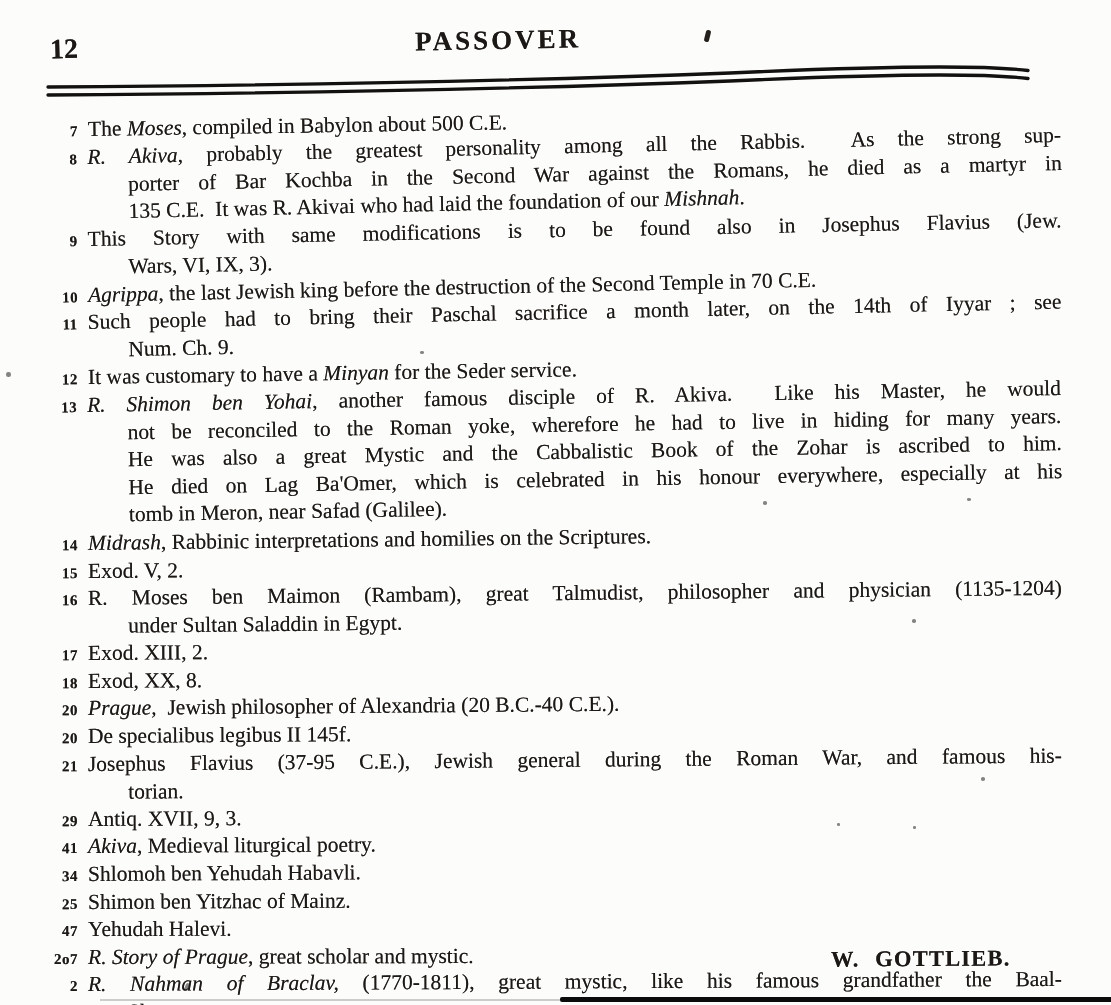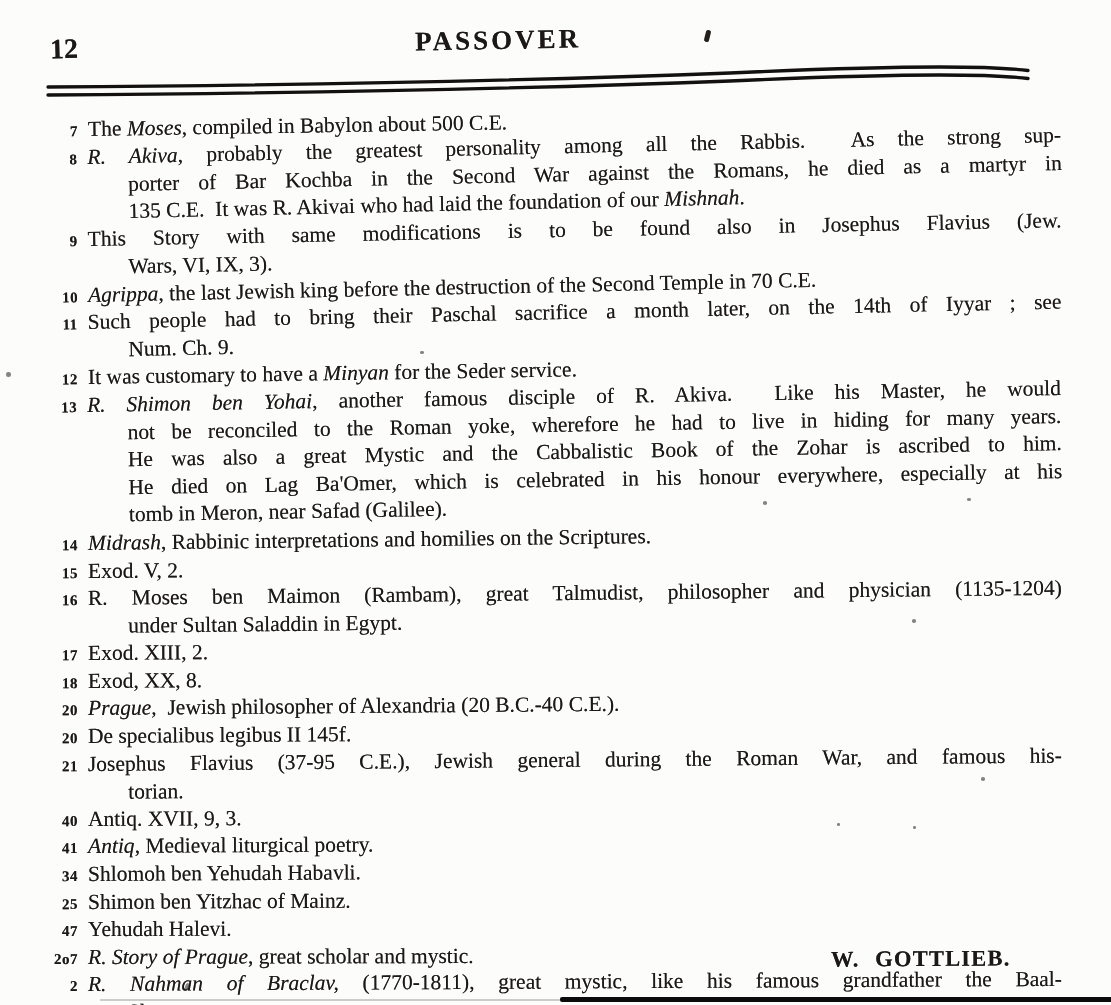--- a/index.html
+++ b/index.html
@@ -209,29 +209,29 @@
         </div>
       </div>
       <div class="fn" style="transform: rotate(-0.5deg);">
         <span class="fnum">21</span>
         <div>
           <div class="line j">Josephus Flavius (37-95 C.E.), Jewish general during the Roman War, and famous his-</div>
           <div class="line cont">torian.</div>
         </div>
       </div>
       <div class="fn" style="transform: rotate(-0.3deg);">
-        <span class="fnum">40</span>
+        <span class="fnum">29</span>
         <div>
           <div class="line">Antiq. XVII, 9, 3.</div>
         </div>
       </div>
       <div class="fn" style="transform: rotate(-0.3deg);">
         <span class="fnum">41</span>
         <div>
-          <div class="line"><i>Antiq</i>, Medieval liturgical poetry.</div>
+          <div class="line"><i>Akiva</i>, Medieval liturgical poetry.</div>
         </div>
       </div>
       <div class="fn" style="transform: rotate(-0.35deg);">
         <span class="fnum">34</span>
         <div>
           <div class="line">Shlomoh ben Yehudah Habavli.</div>
         </div>
       </div>
       <div class="fn" style="transform: rotate(-0.3deg);">
         <span class="fnum">25</span>

